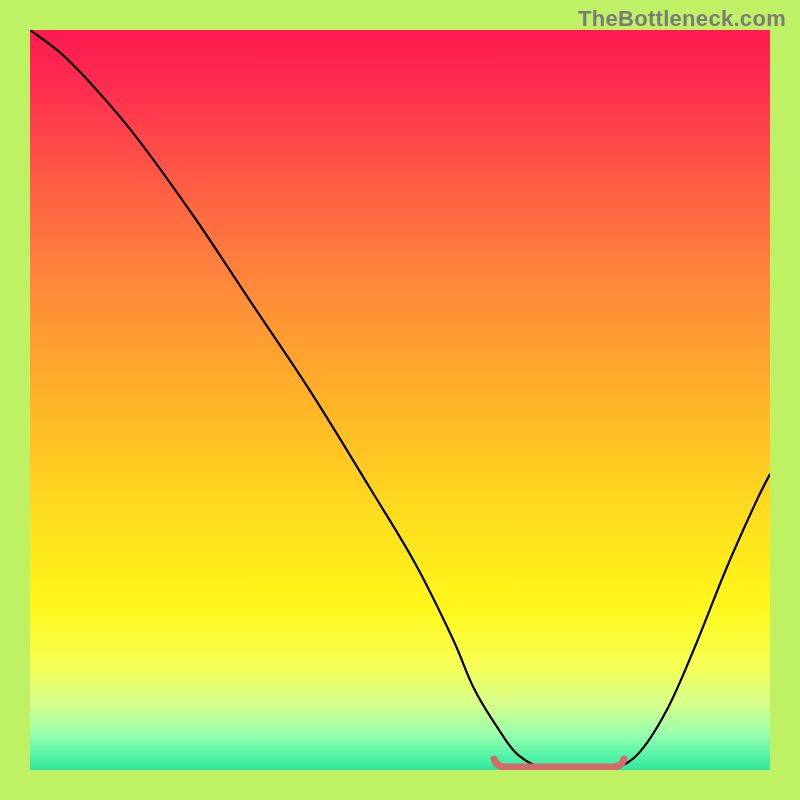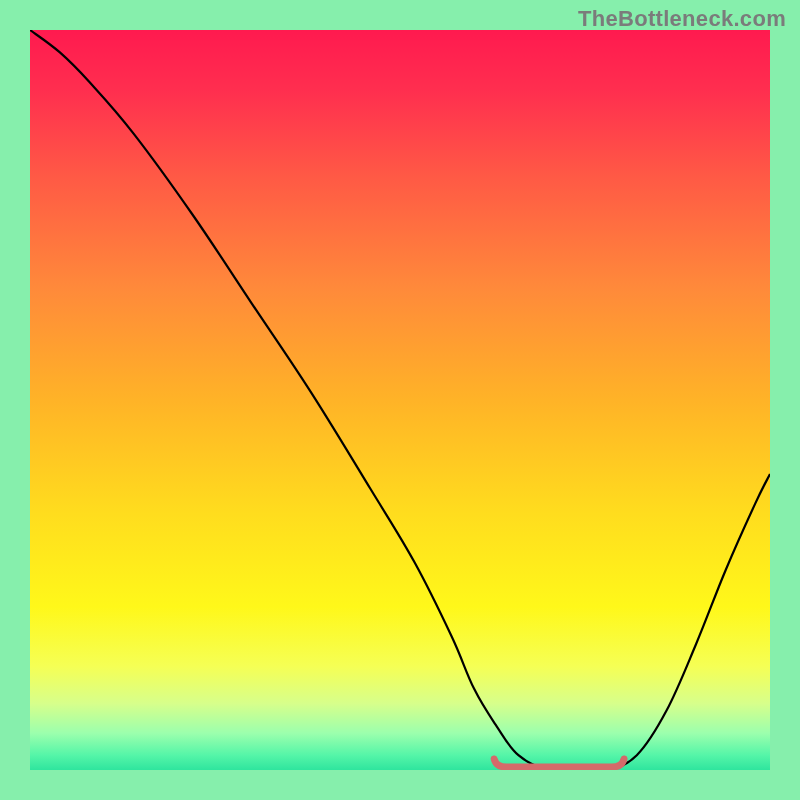--- a/index.html
+++ b/index.html
@@ -8,21 +8,21 @@
     width: 800px;
     height: 800px;
     background: #000;
     overflow: hidden;
     font-family: Arial, Helvetica, sans-serif;
   }
   .stage {
     position: relative;
     width: 800px;
     height: 800px;
-    background: #86efac;
+    background: #bef264;
   }
   .plot-area {
     position: absolute;
     left: 30px;
     top: 30px;
     width: 740px;
     height: 740px;
     overflow: hidden;
   }
   .plot-svg {

